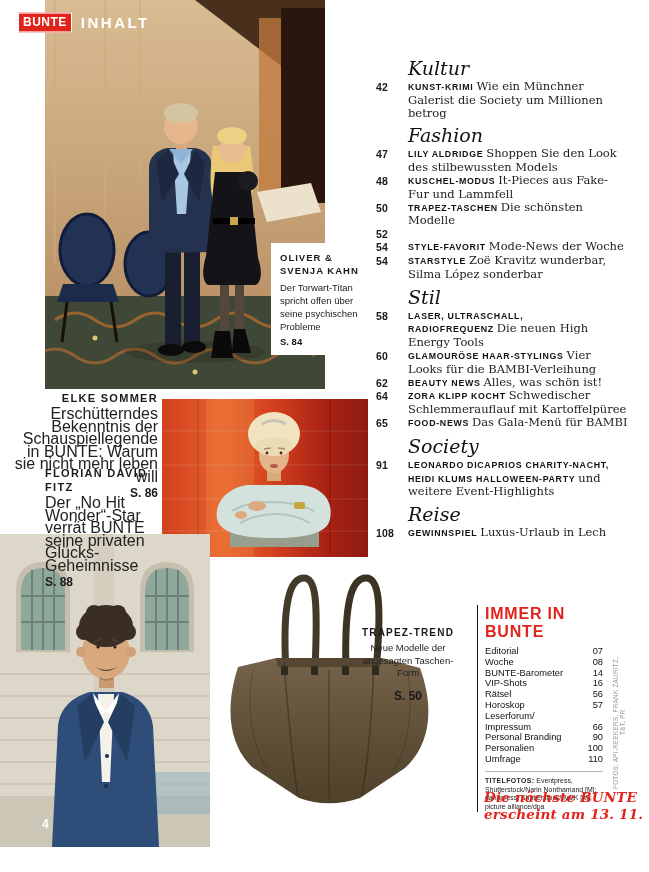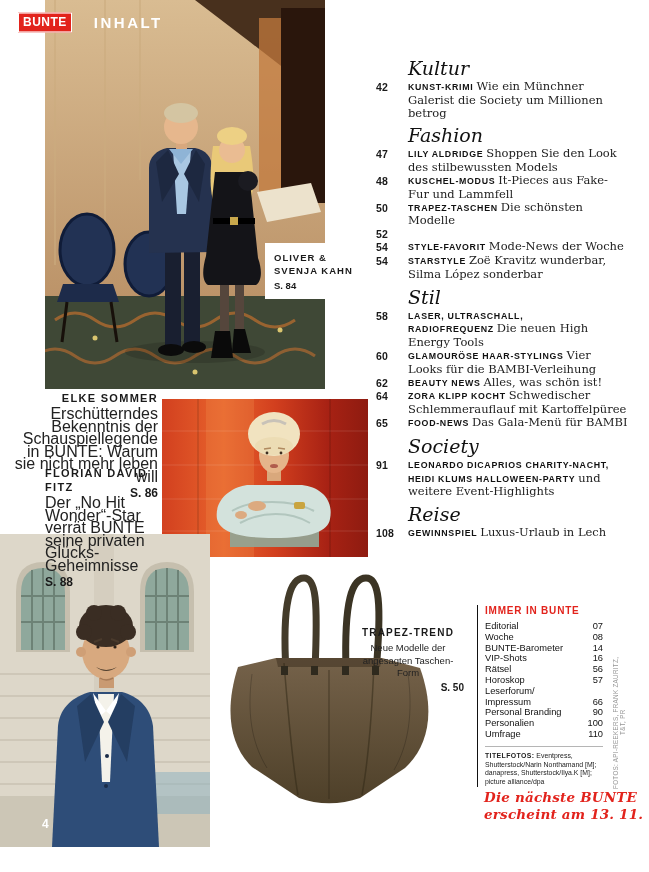--- a/index.html
+++ b/index.html
@@ -5,60 +5,60 @@
   html,body{margin:0;padding:0;background:#888;}
   .page{position:relative;width:649px;height:872px;background:#ffffff;overflow:hidden;
         font-family:"Liberation Sans",sans-serif;color:#1a1a1a;}
   .photo{position:absolute;display:block;}
   #photo-kahn{left:45px;top:0;width:280px;height:389px;}
   #photo-elke{left:162px;top:399px;width:206px;height:158px;}
   #photo-florian{left:0;top:534px;width:210px;height:313px;}
   #photo-bag{left:222px;top:562px;width:215px;height:255px;}
 
   
-  .masthead{position:absolute;left:18px;top:13px;display:flex;align-items:center;gap:22px;z-index:5;}
+  .masthead{position:absolute;left:18px;top:13px;display:flex;align-items:center;gap:9px;z-index:5;}
   .brand-box{background:#e2231c;border:1.5px solid #fff;color:#fff;font-weight:bold;
              font-size:12px;letter-spacing:.5px;padding:1px 4px 2px;transform:scaleY(1.05);}
   .masthead .word{color:#fff;font-weight:bold;font-size:15px;letter-spacing:2.5px;}
 
   
-  .caption-kahn{position:absolute;left:265px;top:243px;width:96px;background:#fff;
+  .caption-kahn{position:absolute;left:271px;top:243px;width:96px;background:#fff;
                 padding:8px 0 8px 9px;box-sizing:border-box;z-index:4;}
   .cap-title{font-weight:bold;font-size:9.5px;letter-spacing:1px;line-height:13px;}
   .cap-body{font-size:9.5px;line-height:13px;margin-top:4px;color:#222;}
   .cap-page{font-weight:bold;font-size:9.5px;margin-top:3px;}
 
   
   .block-elke{position:absolute;left:6px;top:391px;width:152px;text-align:right;}
   .block-florian{position:absolute;left:45px;top:466px;width:128px;text-align:left;}
   .feat-title{font-weight:bold;font-size:11px;letter-spacing:1.3px;line-height:14px;margin-bottom:3px;}
   .feat-body{font-size:16px;line-height:12.5px;color:#222;}
   .feat-page{font-weight:bold;font-size:12px;margin-top:3px;}
 
   
   .caption-bag{position:absolute;left:352px;top:626px;width:112px;text-align:center;z-index:4;}
   .caption-bag .cap-title{letter-spacing:1.2px;font-size:10px;}
   .caption-bag .cap-body{font-size:9.5px;line-height:12.5px;margin-top:3px;}
-  .caption-bag .cap-page{font-size:10px;margin-top:2px;text-align:right;}
+  .caption-bag .cap-page{font-size:12px;margin-top:9px;}
 
   
   .toc{position:absolute;left:376px;top:58px;width:252px;}
   .toc-title{font-family:"DejaVu Serif",serif;font-style:italic;font-size:19px;line-height:20px;
              margin:6px 0 2px 32px;color:#111;}
   .toc-section:first-child .toc-title{margin-top:0;}
   .toc-entry{display:flex;}
   .toc-num{width:32px;flex:none;font-weight:bold;font-size:10.5px;padding-top:1px;letter-spacing:.2px;}
   .toc-text{width:220px;font-family:"DejaVu Serif",serif;font-size:11.5px;line-height:12.8px;color:#222;}
   .toc-label{font-family:"Liberation Sans",sans-serif;font-weight:bold;font-size:8.8px;
              letter-spacing:.7px;color:#111;margin-right:3px;}
 
   
   .immer{position:absolute;left:477px;top:605px;width:126px;border-left:1.5px solid #111;
          padding-left:7px;box-sizing:border-box;}
-  .immer-title{color:#e2231c;font-weight:bold;font-size:10px;letter-spacing:.8px;margin-bottom:5px;}
+  .immer-title{color:#e2231c;font-weight:bold;font-size:16px;letter-spacing:.8px;margin-bottom:5px;}
   .immer-row{display:flex;justify-content:space-between;font-size:9.3px;line-height:10.8px;color:#111;}
   .immer-sep{border:none;border-top:1px solid #b5b5b5;margin:6px 0 5px;}
   .titelfotos{font-size:6.9px;line-height:8.8px;color:#222;width:114px;}
   .titelfotos b{letter-spacing:.4px;}
   .next-issue{position:absolute;left:484px;top:789px;color:#e2231c;
               font-family:"DejaVu Serif",serif;font-style:italic;font-weight:bold;
               font-size:13.5px;line-height:16.5px;letter-spacing:.2px;}
 
   
   .photo-credit{position:absolute;left:612px;top:650px;height:145px;width:12px;
@@ -228,20 +228,21 @@
   <div class="masthead">
     <span class="brand-box">BUNTE</span>
     <span class="word">INHALT</span>
   </div>
 
   <div class="caption-kahn">
     <div class="cap-title">
       <div>OLIVER &amp;</div>
       <div>SVENJA KAHN</div>
     </div>
+    <div class="cap-body">Der Torwart-Titan spricht offen über seine psychischen Probleme</div>
     <div class="cap-page">S. 84</div>
   </div>
 
   <div class="block-elke">
     <div class="feat-title">ELKE SOMMER</div>
     <div class="feat-body">Erschütterndes Bekenntnis der Schauspiellegende in BUNTE: Warum sie nicht mehr leben will</div>
     <div class="feat-page">S. 86</div>
   </div>
 
   <div class="block-florian">

